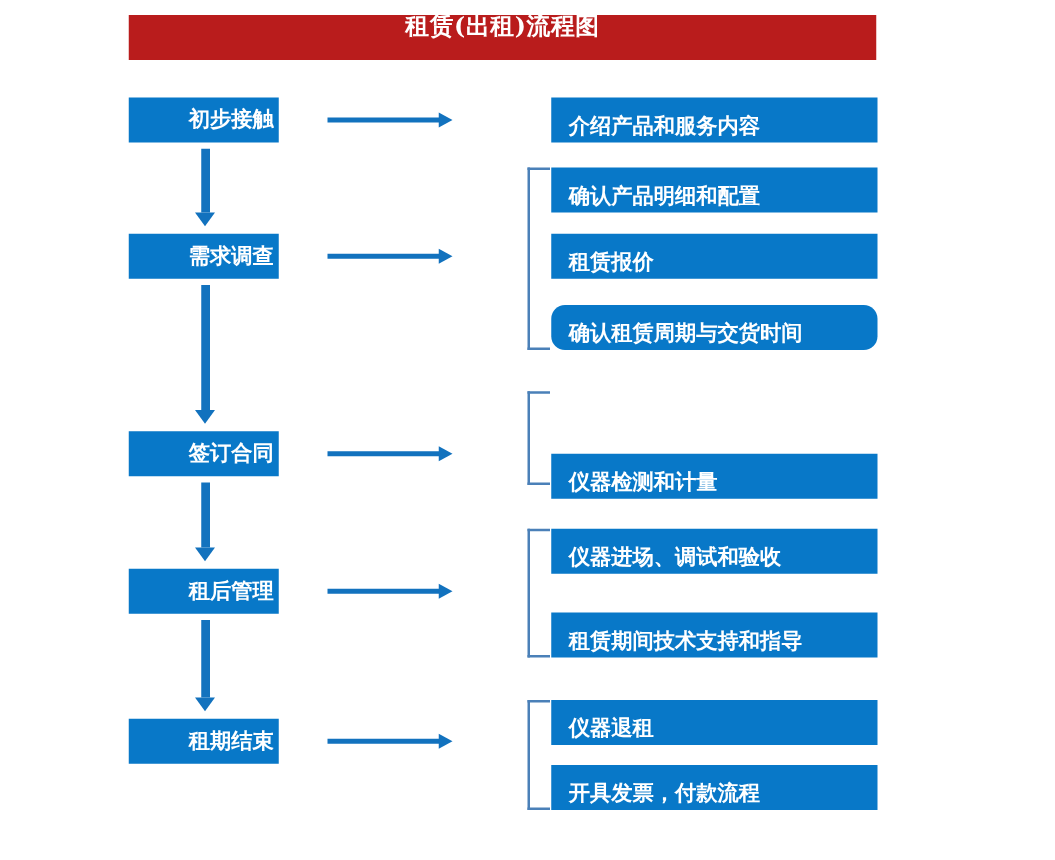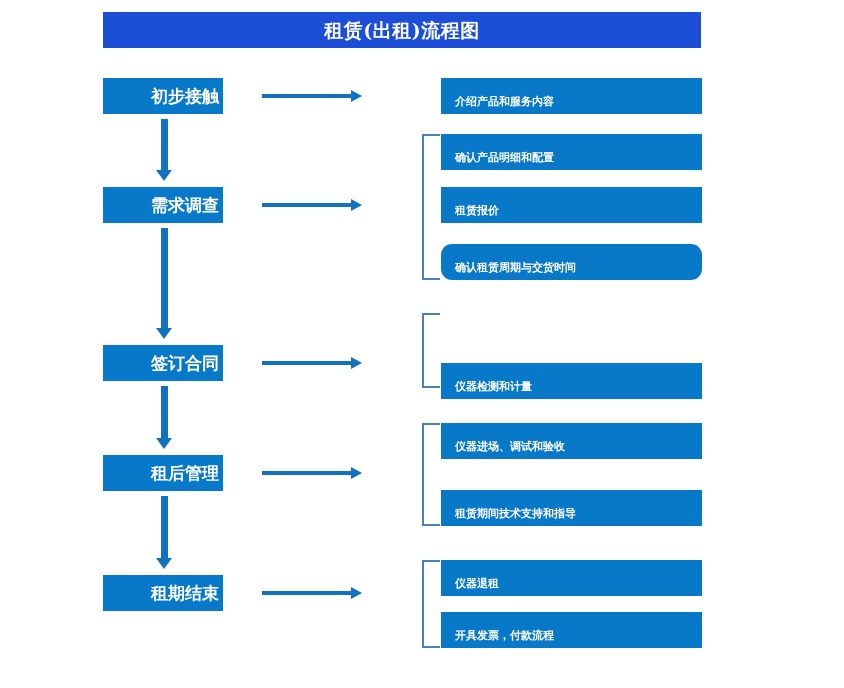--- a/index.html
+++ b/index.html
@@ -19,23 +19,23 @@
     overflow: hidden;
   }
 
   
   .title-bar {
     position: absolute;
     left: 103px;
     top: 12px;
     width: 598px;
     height: 36px;
-    background: #1d4ed8;
+    background: #b91c1c;
     display: flex;
-    align-items: center;
+    align-items: flex-start;
     justify-content: center;
   }
   .title-bar .title-text {
     color: #ffffff;
     font-size: 19px;
     font-weight: bold;
     letter-spacing: 0.5px;
     line-height: 1;
     font-family: "DejaVu Serif", "Liberation Serif", serif;
   }
@@ -71,21 +71,21 @@
 
   
   .box.detail {
     width: 261px;
     height: 36px;
     left: 441px;
     justify-content: flex-start;
     padding-left: 14px;
   }
   .box.detail .box-text {
-    font-size: 11px;
+    font-size: 17px;
     margin-top: 10px;
   }
 
   
   .v-arrow {
     position: absolute;
     left: 156px;
     width: 16px;
   }
   .v-arrow .shaft {

